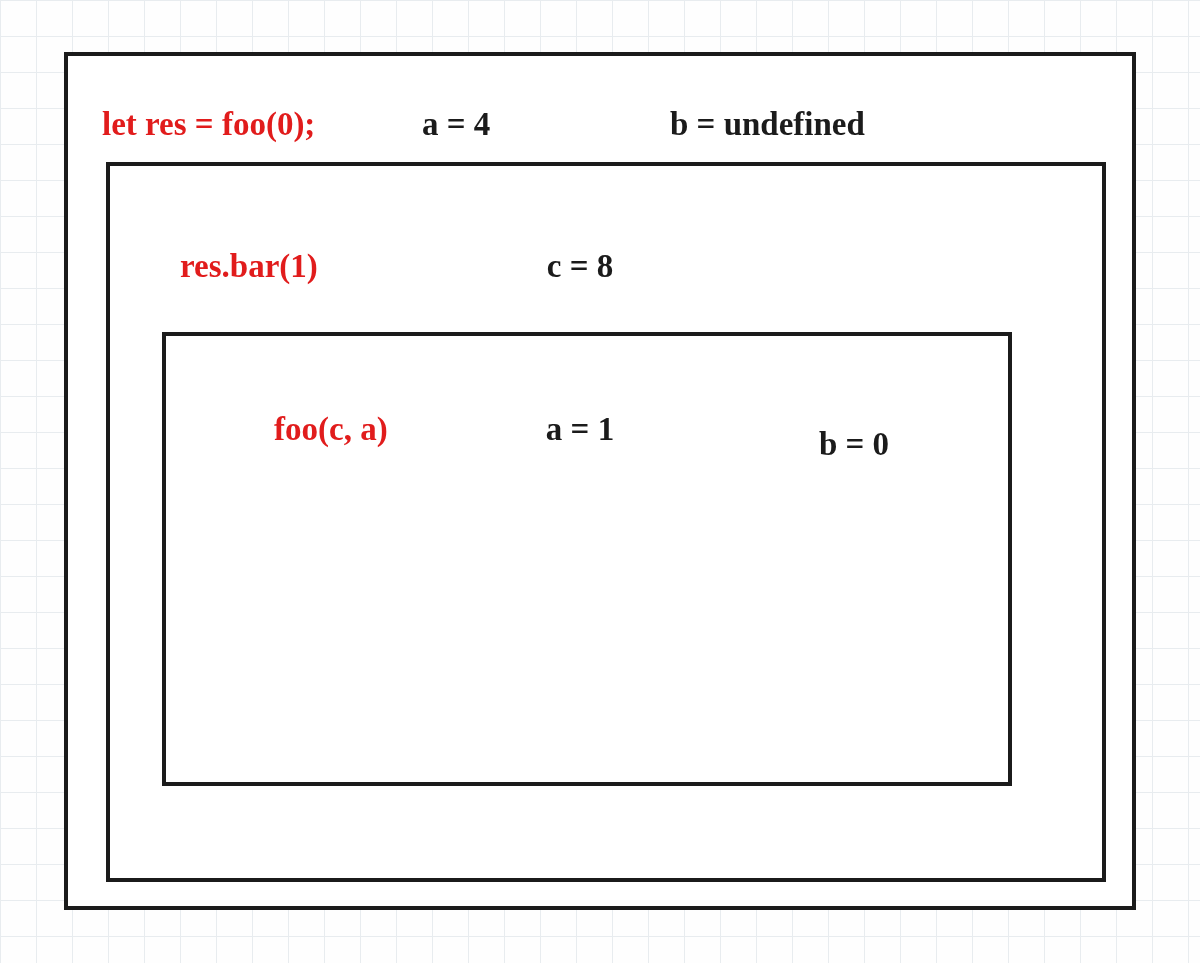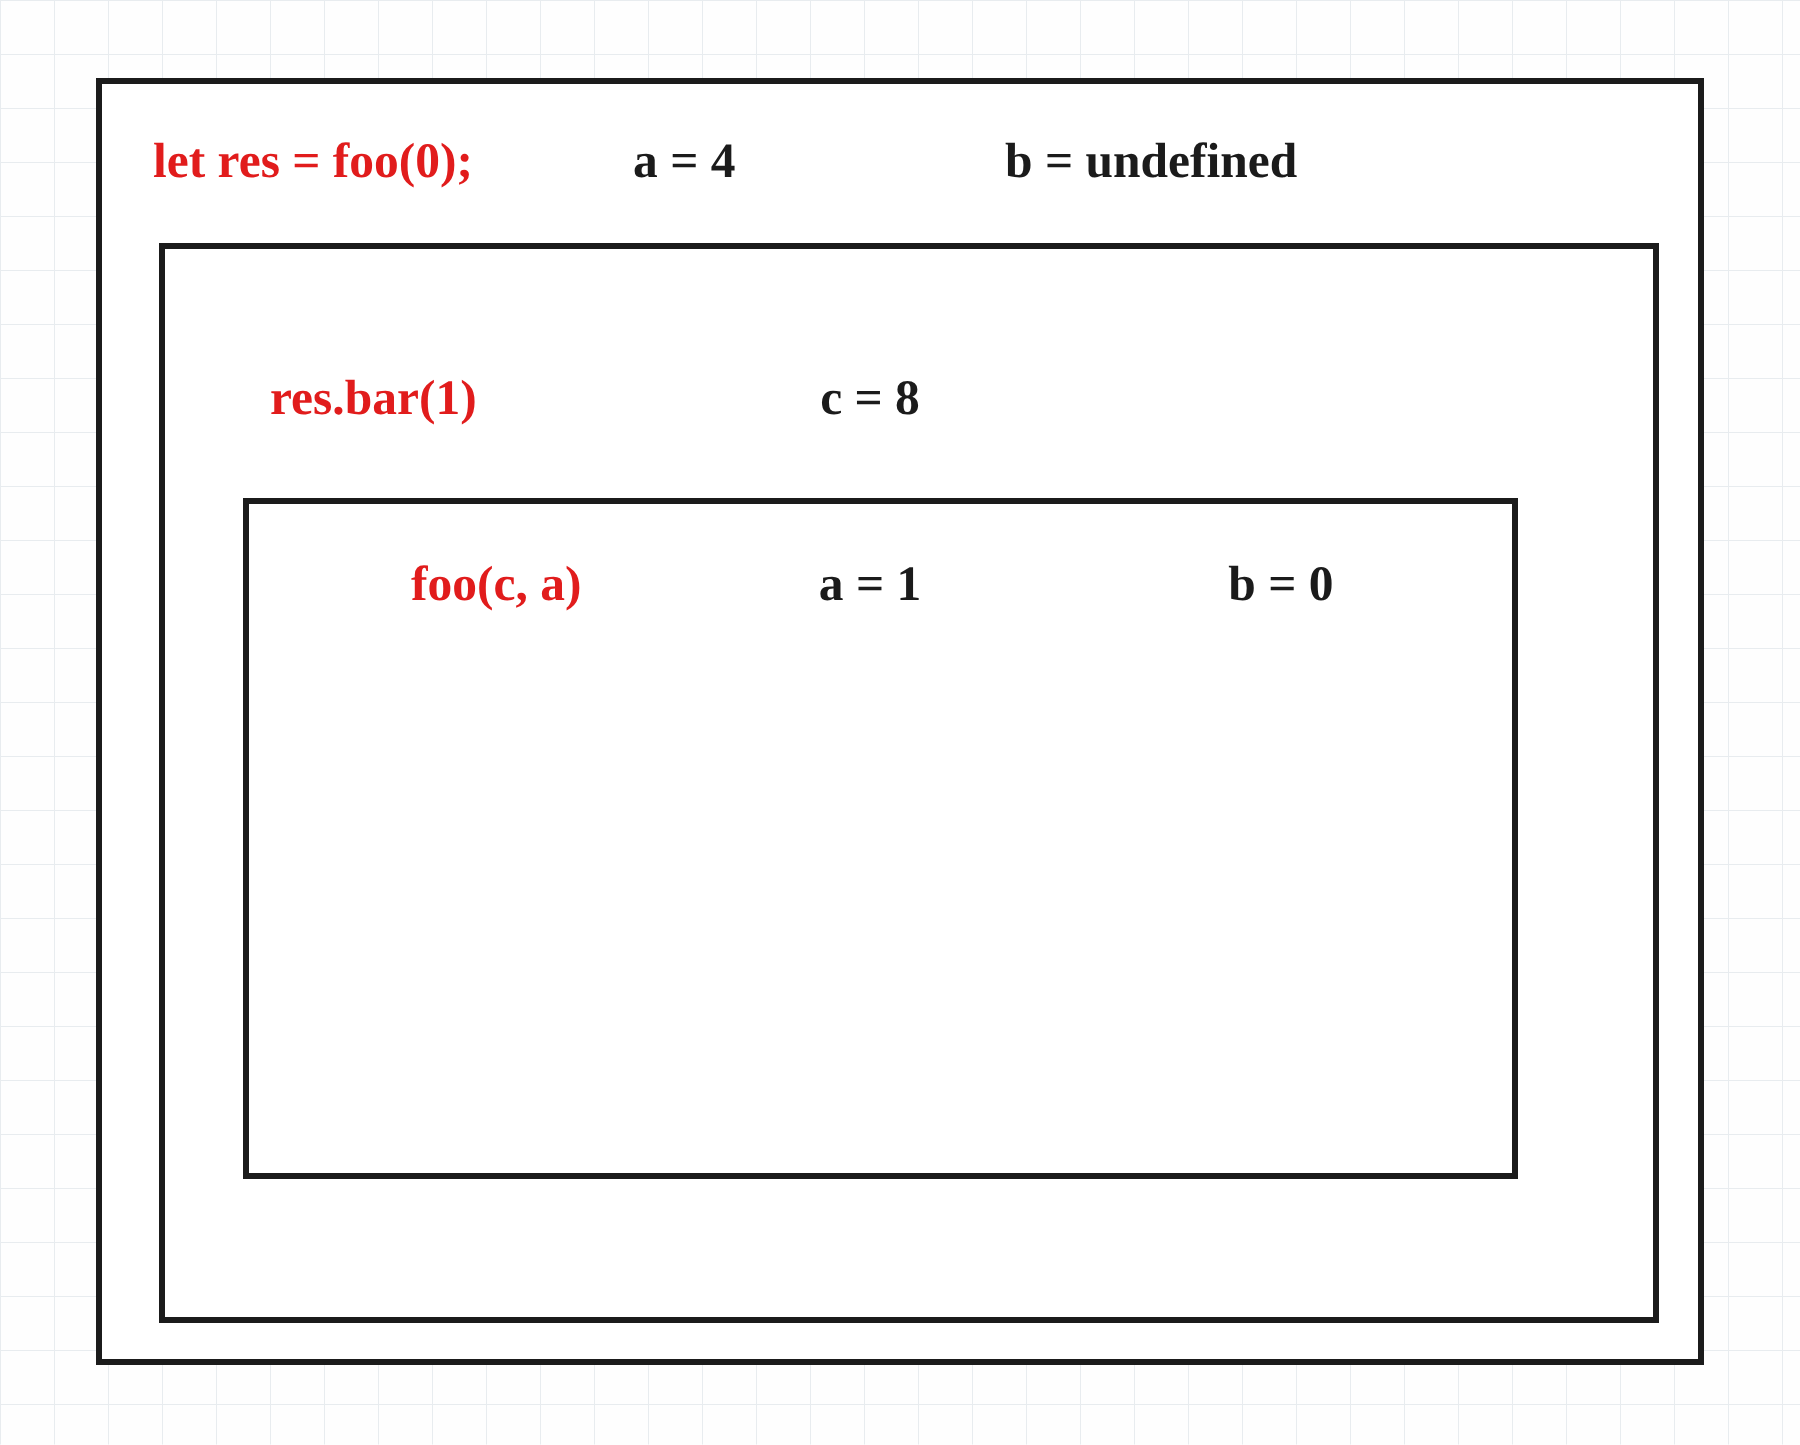--- a/index.html
+++ b/index.html
@@ -51,35 +51,35 @@
       background: #ffffff;
     }
 
     .row {
       position: absolute;
       display: flex;
       align-items: center;
     }
 
     .row-outer {
-      top: 34px;
+      top: 50px;
       left: 34px;
       width: 1000px;
       align-items: center;
     }
 
     .row-mid {
       top: 82px;
       left: 70px;
       width: 880px;
       align-items: center;
     }
 
     .row-inner {
-      top: 36px;
+      top: 59px;
       left: 108px;
       width: 720px;
     }
 
     .label {
       font-weight: bold;
       font-size: 33px;
       color: #1b1b1b;
       white-space: nowrap;
     }
@@ -90,21 +90,21 @@
 
     .row-outer .slot1 { width: 320px; }
     .row-outer .slot2 { width: 248px; }
     .row-outer .slot3 { width: 300px; }
 
     .row-mid .slot1 { width: 240px; }
     .row-mid .slot2 { width: 320px; text-align: center; }
 
     .row-inner .slot1 { width: 172px; }
     .row-inner .slot2 { width: 268px; text-align: center; }
-    .row-inner .slot3 { width: 280px; text-align: center; }
+    .row-inner .slot3 { width: 280px; text-align: center; margin-top: 31px; }
 
   </style>
 </head>
 <body>
 
 <div class="box-outer">
   <div class="row row-outer">
     <span class="label call slot1">let res = foo(0);</span>
     <span class="label slot2">a = 4</span>
     <span class="label slot3">b = undefined</span>

